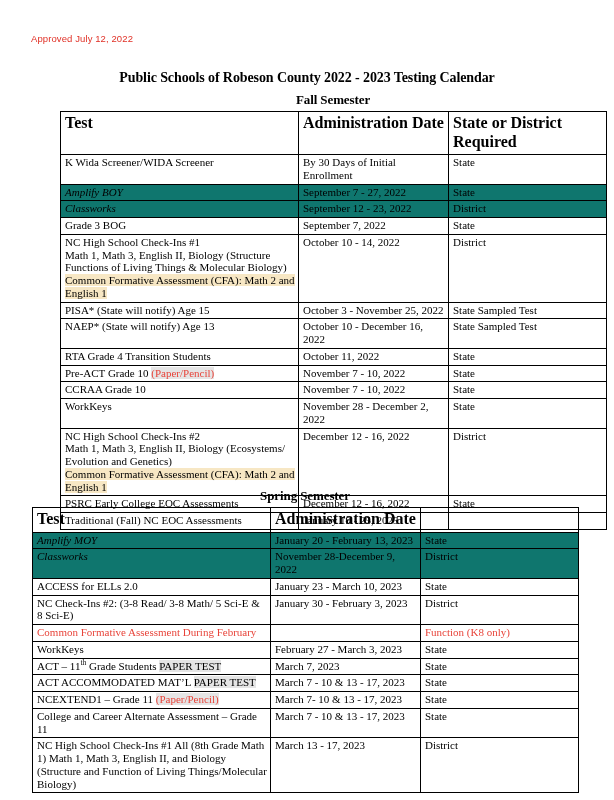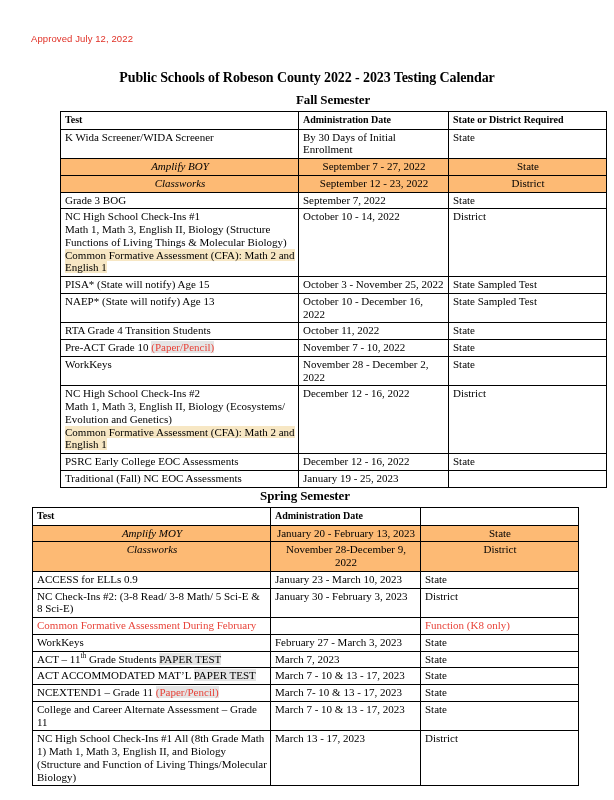--- a/index.html
+++ b/index.html
@@ -69,29 +69,29 @@
     vertical-align: top;
     padding: 1px 3px 2px 4px;
     font-size: 11px;
     line-height: 1.16;
     text-align: left;
     font-weight: normal;
     word-wrap: break-word;
   }
   table.cal th {
     font-weight: bold;
-    font-size: 10px;
+    font-size: 16px;
     padding-top: 2px;
     padding-bottom: 3px;
   }
   col.c1 { width: 238px; }
   col.c2 { width: 150px; }
   col.c3 { width: 158px; }
 
-  tr.hl-yellow > td { background: #fdba74; text-align: center; }
+  tr.hl-yellow > td { background: #0f766e; }
   td.italic-name { font-style: italic; }
   td.red-text { color: #e8443a; }
 
   .hl-tan {
     background: #f7e7c4;
   }
   .hl-cyan {
     background: #e5e5e5;
   }
   .red {
@@ -173,20 +173,25 @@
           <td>RTA Grade 4 Transition Students</td>
           <td>October 11, 2022</td>
           <td>State</td>
         </tr>
         <tr>
           <td><span>Pre-ACT Grade 10 </span><span class="hl-cyan red">(Paper/Pencil)</span></td>
           <td>November 7 - 10, 2022</td>
           <td>State</td>
         </tr>
         <tr>
+          <td>CCRAA Grade 10</td>
+          <td>November 7 - 10, 2022</td>
+          <td>State</td>
+        </tr>
+        <tr>
           <td>WorkKeys</td>
           <td>November 28 - December 2, 2022</td>
           <td>State</td>
         </tr>
         <tr>
           <td>
             <span>NC High School Check-Ins #2</span><br>
             <span>Math 1, Math 3, English II, Biology (Ecosystems/ Evolution and Genetics)</span><br>
             <span class="hl-tan">Common Formative Assessment (CFA): Math 2 and English 1</span>
           </td>
@@ -227,21 +232,21 @@
           <td class="italic-name">Amplify MOY</td>
           <td>January 20 - February 13, 2023</td>
           <td>State</td>
         </tr>
         <tr class="hl-yellow">
           <td class="italic-name">Classworks</td>
           <td>November 28-December 9, 2022</td>
           <td>District</td>
         </tr>
         <tr>
-          <td>ACCESS for ELLs 0.9</td>
+          <td>ACCESS for ELLs 2.0</td>
           <td>January 23 -  March 10, 2023</td>
           <td>State</td>
         </tr>
         <tr>
           <td>NC Check-Ins #2:  (3-8 Read/ 3-8 Math/ 5 Sci-E &amp; 8 Sci-E)</td>
           <td>January 30 - February 3, 2023</td>
           <td>District</td>
         </tr>
         <tr>
           <td class="red-text">Common Formative Assessment During February</td>

